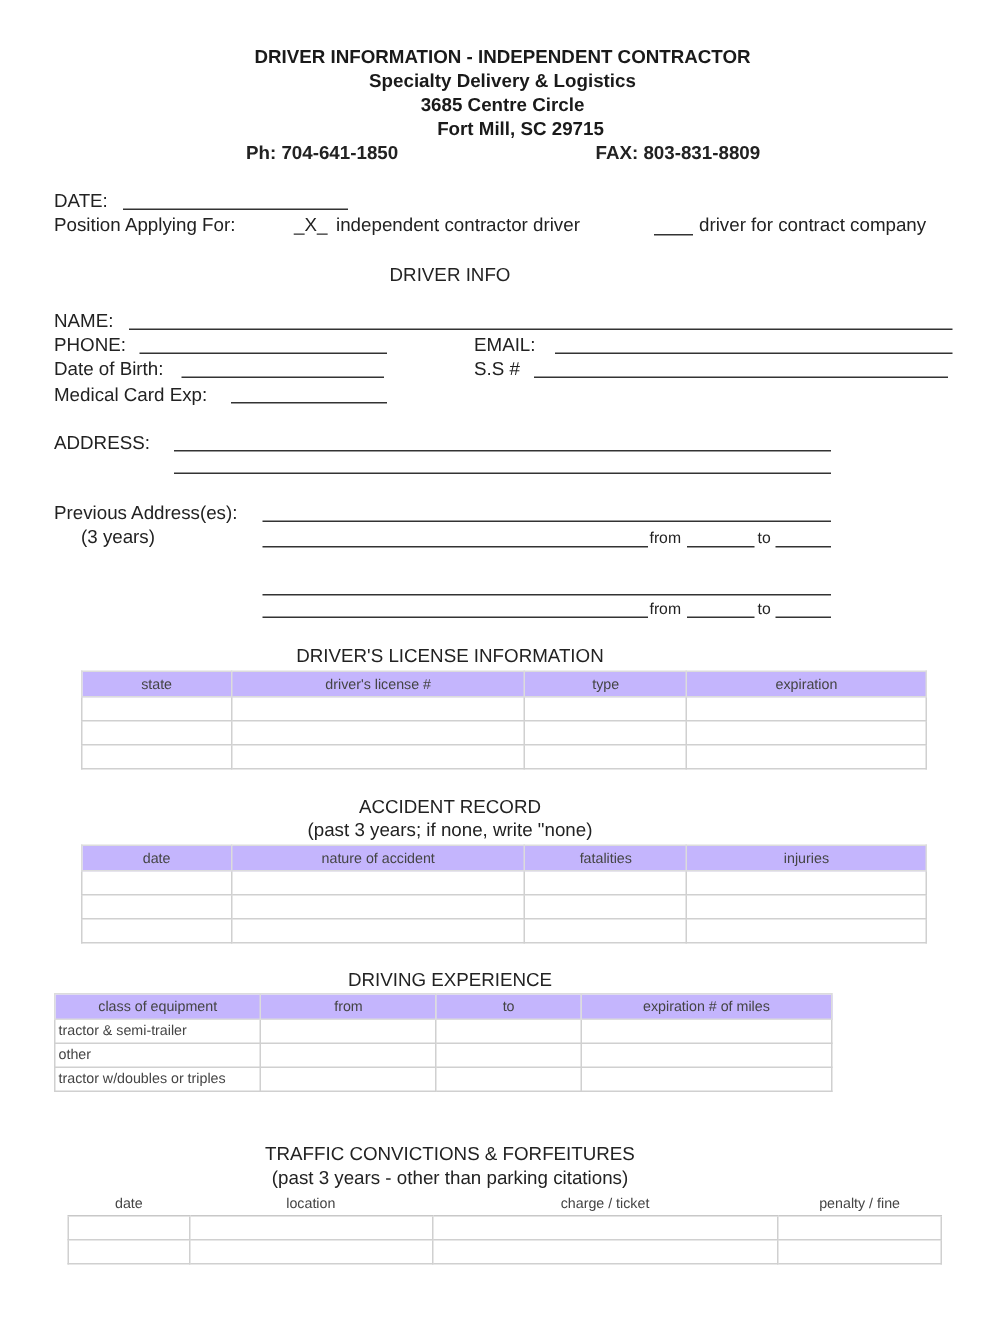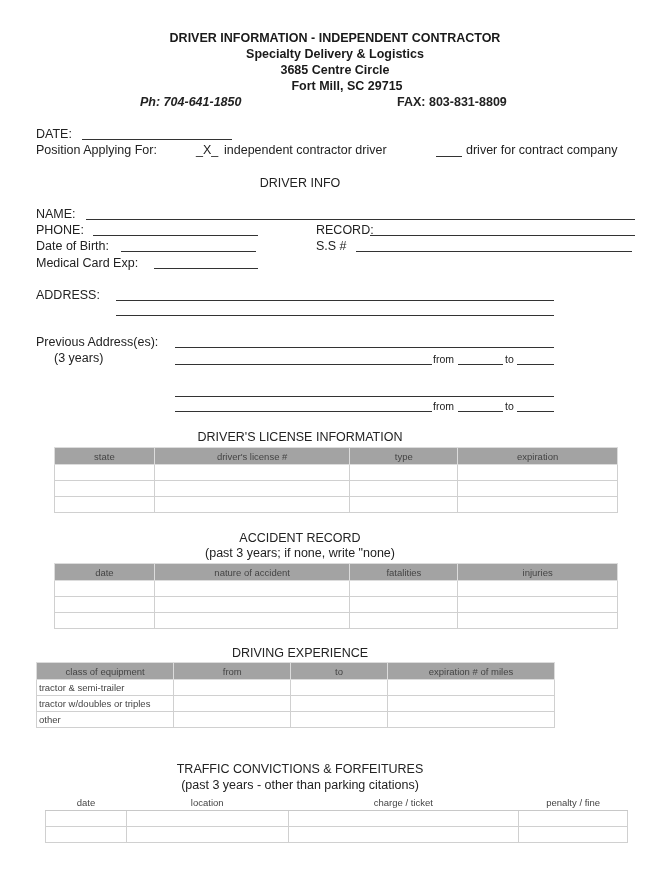--- a/index.html
+++ b/index.html
@@ -3,50 +3,50 @@
 <meta charset="utf-8">
 <style>
   html, body { margin: 0; padding: 0; background: #ffffff; }
   body { width: 670px; height: 880px; position: relative; overflow: hidden;
          font-family: "Liberation Sans", sans-serif; color: #1a1a1a; }
   .hdr { position: absolute; left: 0; width: 670px; text-align: center; font-weight: bold; font-size: 12.5px; line-height: 15px; }
   .lbl { position: absolute; font-size: 12.5px; line-height: 14px; white-space: nowrap; color: #222; }
   .line { position: absolute; height: 0; border-top: 1px solid #333; }
   .sec { position: absolute; left: 0; width: 600px; text-align: center; font-size: 12.5px; line-height: 15px; color: #222; }
   table.grid { position: absolute; border-collapse: collapse; font-size: 9.5px; color: #444; }
-  table.grid th { background: #a3a3a3; font-weight: normal; height: 16px; padding: 0; text-align: center; border: 1px solid #dcdcdc; }
+  table.grid th { background: #c4b5fd; font-weight: normal; height: 16px; padding: 0; text-align: center; border: 1px solid #dcdcdc; }
   table.grid td { height: 15px; padding: 0 2px; border: 1px solid #d0d0d0; background: #fff; }
   table.grid.plainhead th { background: #ffffff; border: none; border-bottom: 1px solid #c8c8c8; }
 </style>
 </head>
 <body>
 
 <div class="hdr" style="top:31px;">DRIVER INFORMATION - INDEPENDENT CONTRACTOR</div>
 <div class="hdr" style="top:47px;">Specialty Delivery &amp; Logistics</div>
 <div class="hdr" style="top:63px;">3685 Centre Circle</div>
 <div class="hdr" style="top:79px;padding-left:12px;">Fort Mill, SC  29715</div>
-<div class="lbl" style="left:140px; top:95px; font-weight:bold;font-style:italic;">Ph:  704-641-1850</div>
+<div class="lbl" style="left:164px; top:95px; font-weight:bold;">Ph:  704-641-1850</div>
 <div class="lbl" style="left:397px; top:95px; font-weight:bold;">FAX:  803-831-8809</div>
 
 <div class="lbl" style="left:36px; top:127px;">DATE:</div>
 <div class="line" style="left:82px; top:139px; width:150px;"></div>
 <div class="lbl" style="left:36px; top:143px;">Position Applying For:</div>
 <div class="lbl" style="left:196px; top:143px;">_X_</div>
 <div class="lbl" style="left:224px; top:143px;">independent contractor driver</div>
 <div class="line" style="left:436px; top:156px; width:26px;"></div>
 <div class="lbl" style="left:466px; top:143px;">driver for contract company</div>
 
 <div class="sec" style="top:176px;">DRIVER INFO</div>
 
 <div class="lbl" style="left:36px; top:207px;">NAME:</div>
 <div class="line" style="left:86px; top:219px; width:549px;"></div>
 
 <div class="lbl" style="left:36px; top:223px;">PHONE:</div>
 <div class="line" style="left:93px; top:235px; width:165px;"></div>
-<div class="lbl" style="left:316px; top:223px;">RECORD:</div>
+<div class="lbl" style="left:316px; top:223px;">EMAIL:</div>
 <div class="line" style="left:370px; top:235px; width:265px;"></div>
 
 <div class="lbl" style="left:36px; top:239px;">Date of Birth:</div>
 <div class="line" style="left:121px; top:251px; width:135px;"></div>
 <div class="lbl" style="left:316px; top:239px;">S.S #</div>
 <div class="line" style="left:356px; top:251px; width:276px;"></div>
 
 <div class="lbl" style="left:36px; top:256px;">Medical Card Exp:</div>
 <div class="line" style="left:154px; top:268px; width:104px;"></div>
 
@@ -164,27 +164,27 @@
   </tr>
     </thead>
   <tbody>
     <tr>
         <td>tractor &amp; semi-trailer</td>
         <td></td>
         <td></td>
         <td></td>
       </tr>
     <tr>
+        <td>other</td>
+        <td></td>
+        <td></td>
+        <td></td>
+      </tr>
+    <tr>
         <td>tractor w/doubles or triples</td>
-        <td></td>
-        <td></td>
-        <td></td>
-      </tr>
-    <tr>
-        <td>other</td>
         <td></td>
         <td></td>
         <td></td>
       </tr>
   </tbody>
 </table>
 
 <div class="sec" style="top:762px;">TRAFFIC CONVICTIONS &amp; FORFEITURES</div>
 <div class="sec" style="top:778px;">(past 3 years - other than parking citations)</div>
 <table class="grid plainhead" style="left:45px; top:794px; width:583px;">

